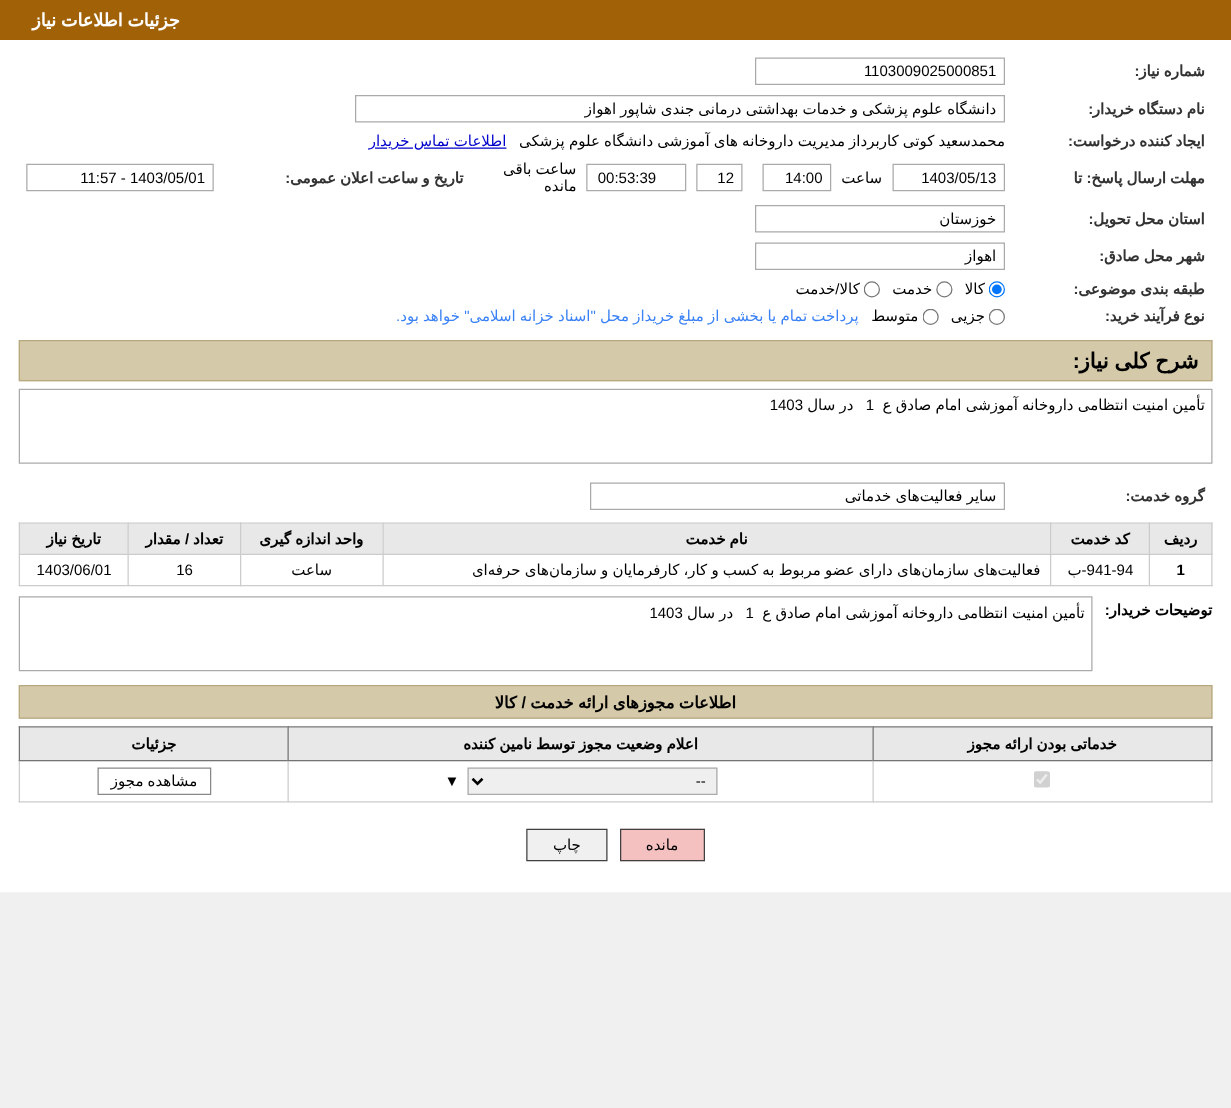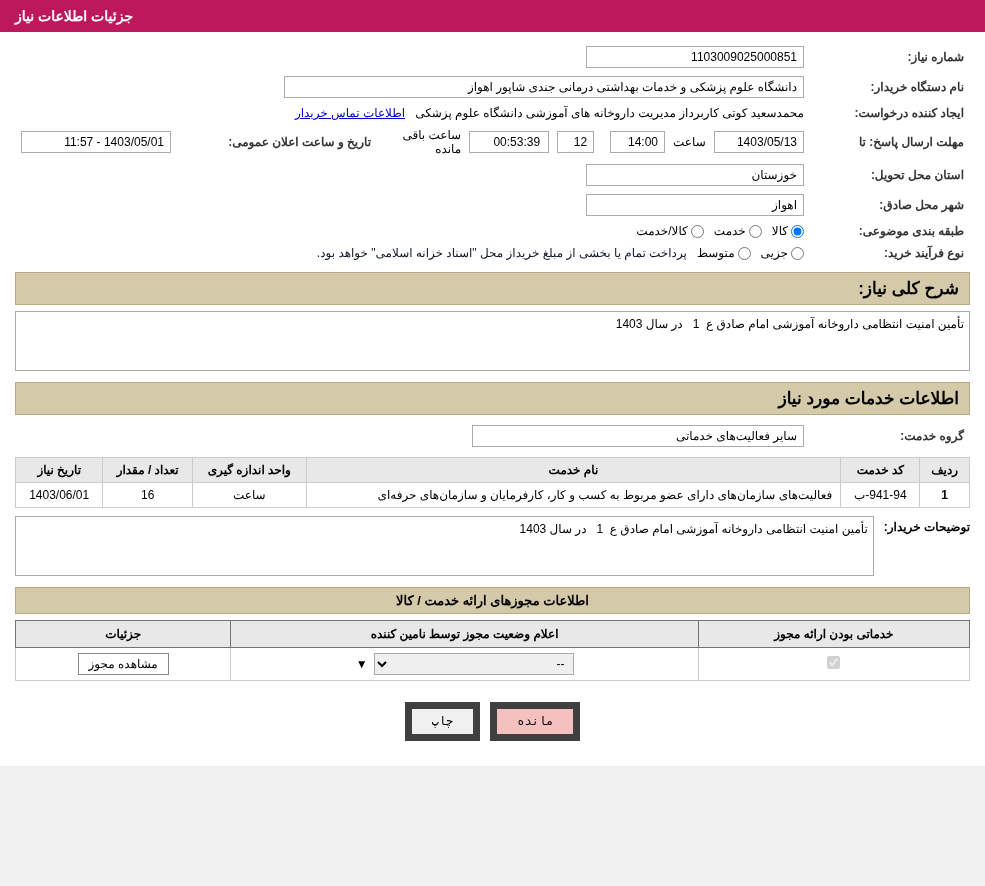--- a/index.html
+++ b/index.html
@@ -8,24 +8,24 @@
       font-size: 12px;
       background: #f0f0f0;
       direction: rtl;
     }
     .page-wrapper {
       max-width: 985px;
       margin: 0 auto;
       background: #fff;
     }
     .header-bar {
-      background: #be185d;
+      background: #a16207;
       color: #fff;
       text-align: left;
-      padding: 8px 15px;
+      padding: 8px 26px;
       font-size: 14px;
       font-weight: bold;
     }
     .main-content {
       padding: 10px 15px;
     }
     .section-title {
       background: #d4c9a8;
       border: 1px solid #b8a882;
       padding: 5px 10px;
@@ -52,21 +52,21 @@
       text-align: right;
     }
     .input-box {
       border: 1px solid #aaa;
       background: #fff;
       padding: 3px 6px;
       font-size: 12px;
       font-family: Tahoma, Arial, sans-serif;
     }
     .input-medium {
-      width: 218px;
+      width: 200px;
     }
     .link-blue {
       color: #0000cc;
       text-decoration: underline;
       cursor: pointer;
     }
     .inline-row {
       display: flex;
       align-items: center;
       gap: 8px;
@@ -80,21 +80,21 @@
       display: flex;
       align-items: center;
       gap: 3px;
     }
     .countdown-box {
       border: 1px solid #aaa;
       padding: 3px 8px;
       background: #fff;
       display: inline-block;
       min-width: 80px;
-      text-align: right;
+      text-align: left;
     }
     .textarea-box {
       border: 1px solid #aaa;
       width: 100%;
       min-height: 60px;
       padding: 5px;
       font-family: Tahoma, Arial, sans-serif;
       font-size: 12px;
       resize: none;
       background: #fff;
@@ -129,24 +129,24 @@
       font-weight: bold;
     }
     .permits-table td {
       border: 1px solid #ccc;
       padding: 5px 8px;
       text-align: center;
       vertical-align: middle;
     }
     .btn {
       padding: 5px 20px;
-      font-family: Liberation Mono, monospace;
+      font-family: Liberation Sans, sans-serif;
       font-size: 12px;
       cursor: pointer;
-      border: 7px solid #404040;
+      border: 1px solid #404040;
     }
     .btn-back {
       background: #f5c0c0;
     }
     .btn-print {
       background: #f0f0f0;
     }
     .btn-view {
       background: #fff;
       border: 1px solid #888;
@@ -286,34 +286,33 @@
           <td class="value-cell" colspan="3">
             <div class="radio-group">
               <label class="radio-label">
                 <input type="radio" name="purchase" style=""> 
                   <span>جزیی</span>
               </label>
               <label class="radio-label">
                 <input type="radio" name="purchase" style=""> 
                   <span>متوسط</span>
               </label>
-              <span style="color:#0f172a;">پرداخت تمام یا بخشی از مبلغ خریداز محل "اسناد خزانه اسلامی" خواهد بود.</span>
+              <span style="color:#3b82f6;">پرداخت تمام یا بخشی از مبلغ خریداز محل "اسناد خزانه اسلامی" خواهد بود.</span>
             </div>
           </td>
         </tr>
       </tbody>
     </table>
 
     <div style="margin: 8px 0;">
       <div class="section-title">شرح کلی نیاز:</div>
       <textarea class="textarea-box" readonly="" style="">تأمین امنیت انتظامی داروخانه آموزشی امام صادق ع  1   در سال 1403</textarea>
     </div>
 
     <div>
-      <div class="section-title">اطلاعات خدمات مورد نیاز</div>
 
       <table class="info-table" style="margin-bottom:6px;">
         <tbody>
             <tr>
           <td class="label-cell">گروه خدمت:</td>
           <td class="value-cell">
             <span class="input-box" style="display:inline-block; width:332px;">سایر فعالیت‌های خدماتی</span>
           </td>
         </tr>
       </tbody>

